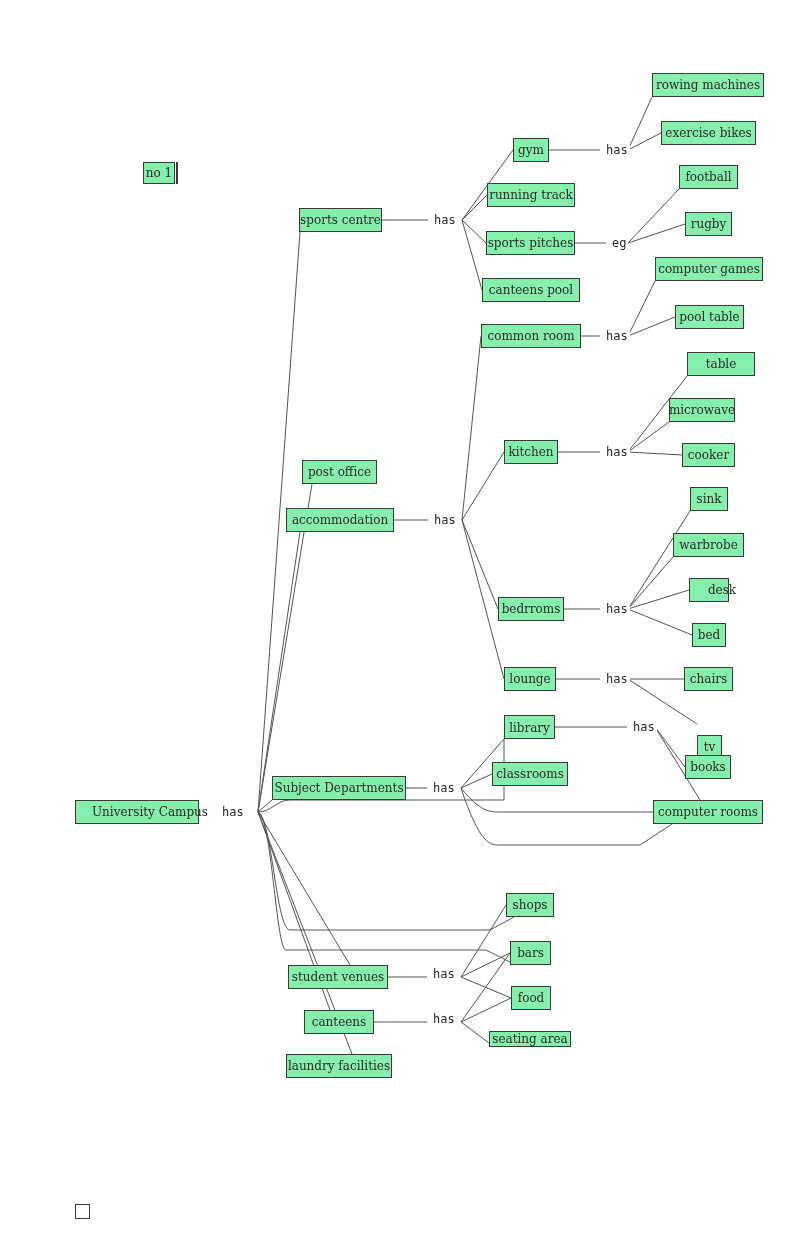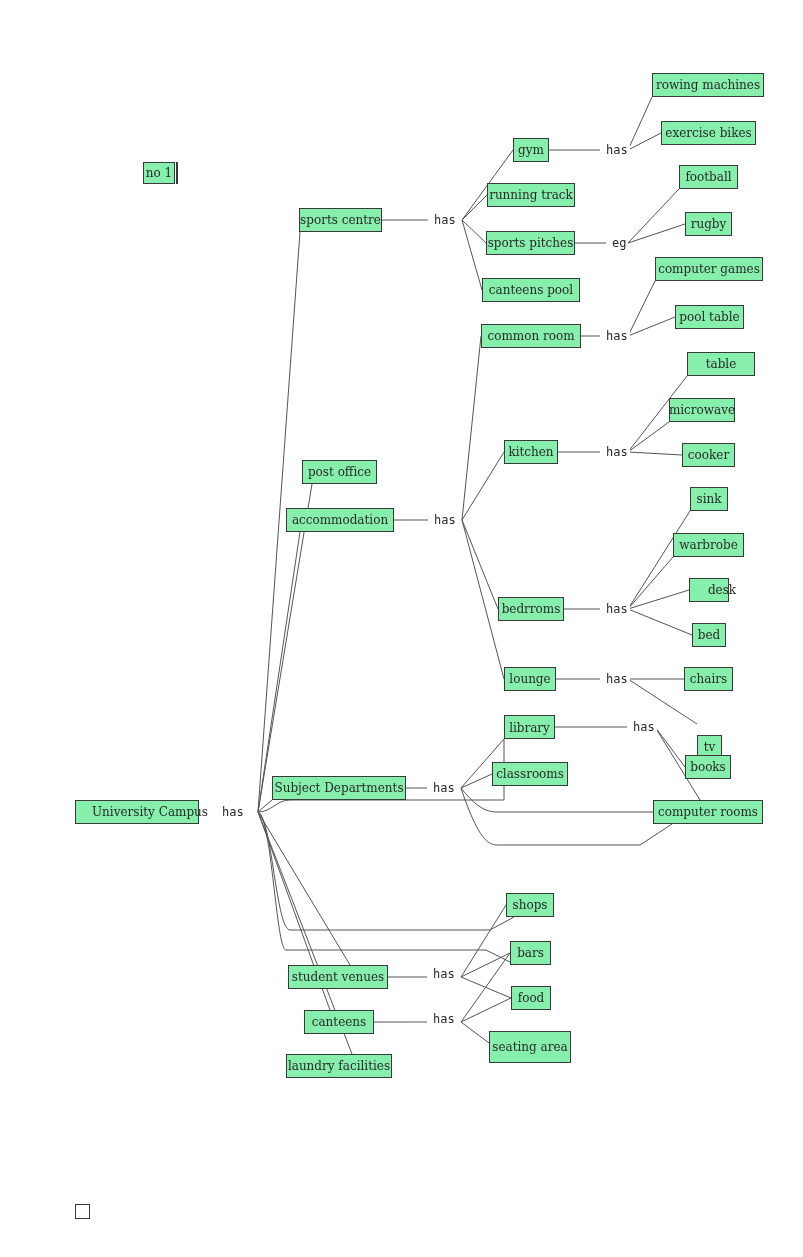--- a/index.html
+++ b/index.html
@@ -214,21 +214,21 @@
     </div>
     <div class="node-box" style="left: 506px; top: 893px; width: 48px; height: 24px;">
       <span>shops</span>
     </div>
     <div class="node-box" style="left: 510px; top: 941px; width: 41px; height: 24px;">
       <span>bars</span>
     </div>
     <div class="node-box" style="left: 511px; top: 986px; width: 40px; height: 24px;">
       <span>food</span>
     </div>
-    <div class="node-box" style="left: 489px; top: 1031px; width: 82px; height: 32px;">
+    <div class="node-box" style="left: 489px; top: 1031px; width: 82px; height: 16px;">
       <span>seating area</span>
     </div>
   </div>
 <div id="hubs-layer">
     <div class="rel-label" style="left: 432px; top: 214px;"><span>has</span></div>
     <div class="rel-label" style="left: 604px; top: 144px;"><span>has</span></div>
     <div class="rel-label" style="left: 610px; top: 237px;"><span>eg</span></div>
     <div class="rel-label" style="left: 432px; top: 514px;"><span>has</span></div>
     <div class="rel-label" style="left: 604px; top: 330px;"><span>has</span></div>
     <div class="rel-label" style="left: 604px; top: 446px;"><span>has</span></div>

